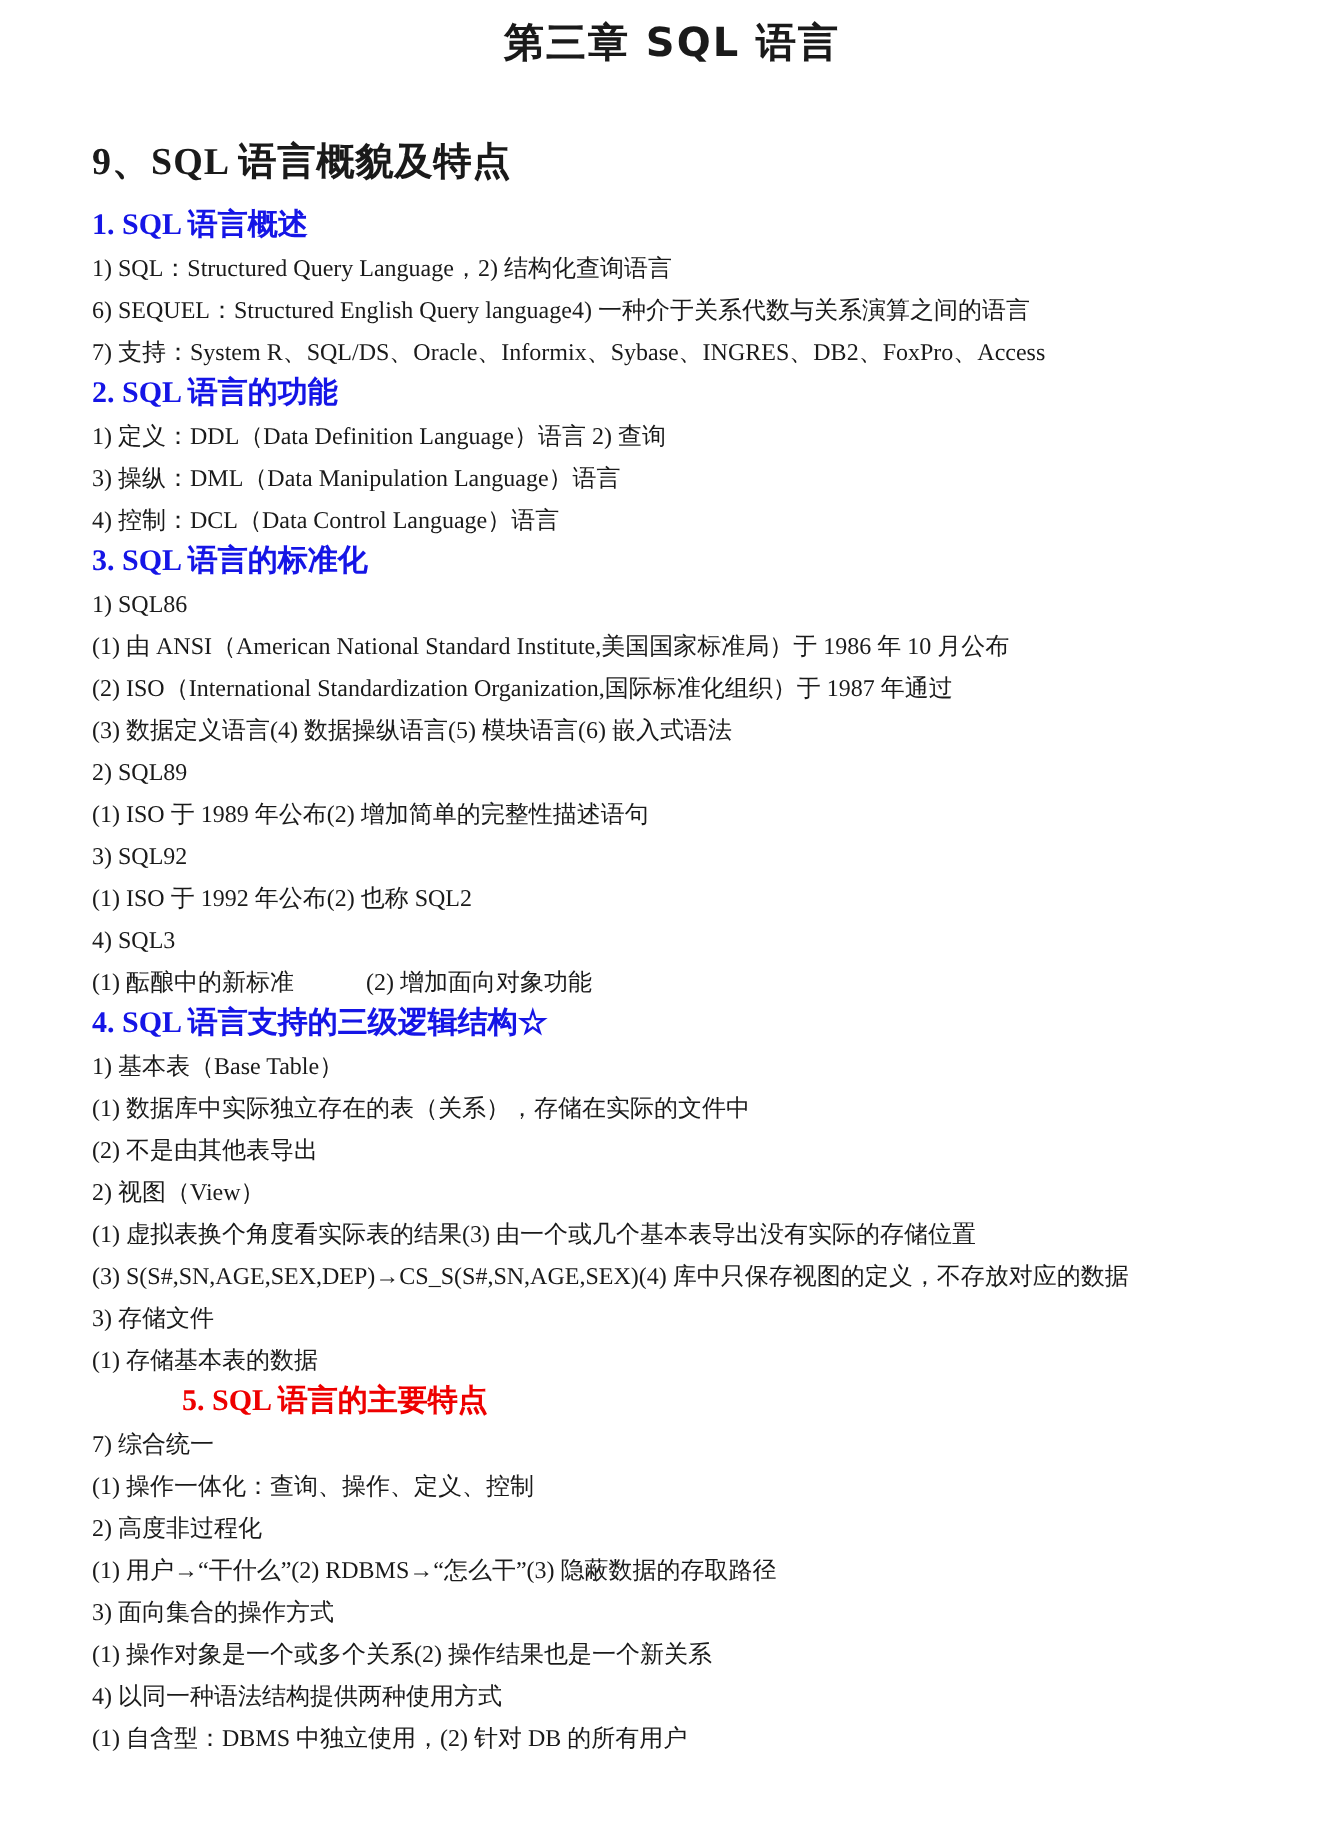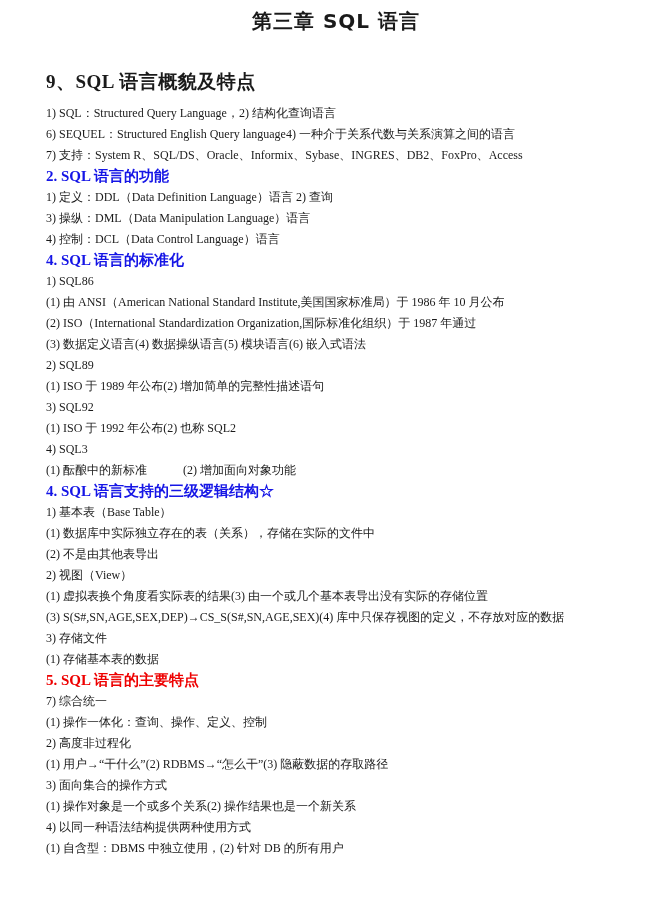--- a/index.html
+++ b/index.html
@@ -47,37 +47,39 @@
   }
   .line.blue {
     color: var(--blue);
     font-weight: bold;
     font-size: 15px;
   }
   .line.red {
     color: var(--red);
     font-weight: bold;
     font-size: 15px;
+    margin-left: 45px;
   }
 </style>
 </head>
 <body>
 
 <div class="page">
   <h1 class="doc-title">第三章 SQL 语言</h1>
   <h2 class="doc-heading">9、SQL 语言概貌及特点</h2>
   <div class="lines">
+      <div class="line blue">1. SQL 语言概述</div>
       <div class="line body">1) SQL：Structured Query Language，2) 结构化查询语言</div>
       <div class="line body">6) SEQUEL：Structured English Query language4) 一种介于关系代数与关系演算之间的语言</div>
       <div class="line body">7) 支持：System R、SQL/DS、Oracle、Informix、Sybase、INGRES、DB2、FoxPro、Access</div>
       <div class="line blue">2. SQL 语言的功能</div>
       <div class="line body">1) 定义：DDL（Data Definition Language）语言 2) 查询</div>
       <div class="line body">3) 操纵：DML（Data Manipulation Language）语言</div>
       <div class="line body">4) 控制：DCL（Data Control Language）语言</div>
-      <div class="line blue">4. SQL 语言的标准化</div>
+      <div class="line blue">3. SQL 语言的标准化</div>
       <div class="line body">1) SQL86</div>
       <div class="line body">(1) 由 ANSI（American National Standard Institute,美国国家标准局）于 1986 年 10 月公布</div>
       <div class="line body">(2) ISO（International Standardization Organization,国际标准化组织）于 1987 年通过</div>
       <div class="line body">(3) 数据定义语言(4) 数据操纵语言(5) 模块语言(6) 嵌入式语法</div>
       <div class="line body">2) SQL89</div>
       <div class="line body">(1) ISO 于 1989 年公布(2) 增加简单的完整性描述语句</div>
       <div class="line body">3) SQL92</div>
       <div class="line body">(1) ISO 于 1992 年公布(2) 也称 SQL2</div>
       <div class="line body">4) SQL3</div>
       <div class="line body">(1) 酝酿中的新标准　　　(2) 增加面向对象功能</div>

